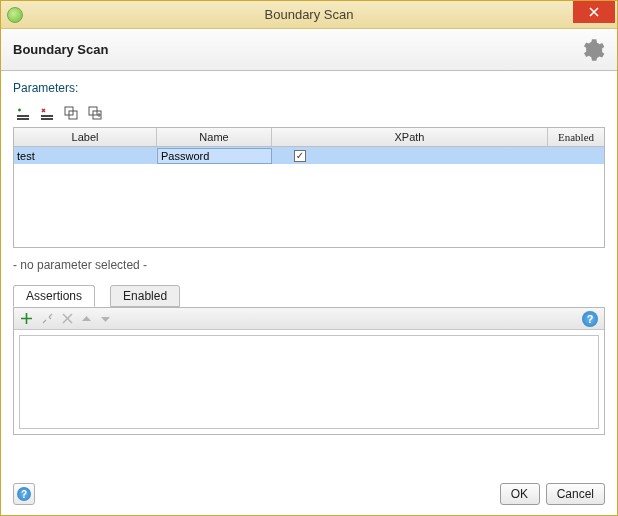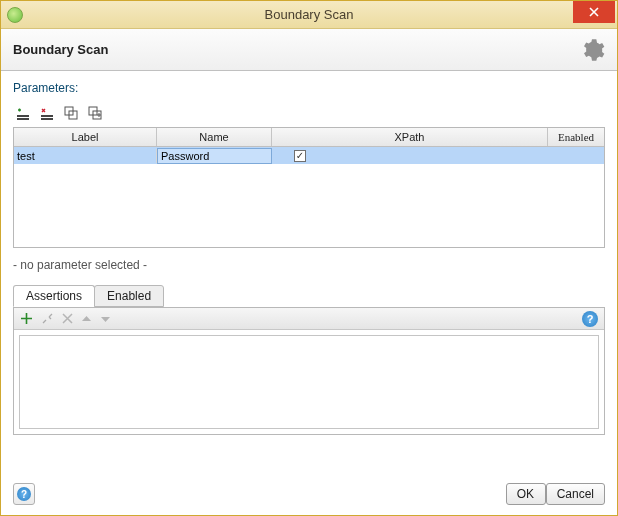--- a/index.html
+++ b/index.html
@@ -158,21 +158,21 @@
   .noparam {
     text-align: left;
     color: #555;
     font-size: 12px;
     padding: 10px 0 12px 0;
   }
   .tabs {
     display: flex;
     align-items: flex-end;
     border-bottom: 1px solid #b8b8b8;
-    gap: 0;
+    gap: 16px;
     position: relative;
     bottom: -1px;
   }
   .tab {
     padding: 3px 12px;
     border: 1px solid #b8b8b8;
     background: #eee;
     font-size: 12px;
     color: #222;
     cursor: pointer;
@@ -238,21 +238,21 @@
   }
   .footer .spacer { flex: 1; }
   .btn {
     min-width: 40px;
     border: 1px solid #9b9b9b;
     background: linear-gradient(#fdfdfd,#e8e8e8);
     border-radius: 3px;
     padding: 3px 10px;
     font-size: 12px;
     cursor: pointer;
-    margin-left: 0;
+    margin-left: 6px;
     color: #222;
   }
   svg { display: block; }
 </style>
 </head>
 <body>
 <div class="window">
 
   <div class="titlebar">
     <div class="app-icon"></div>

